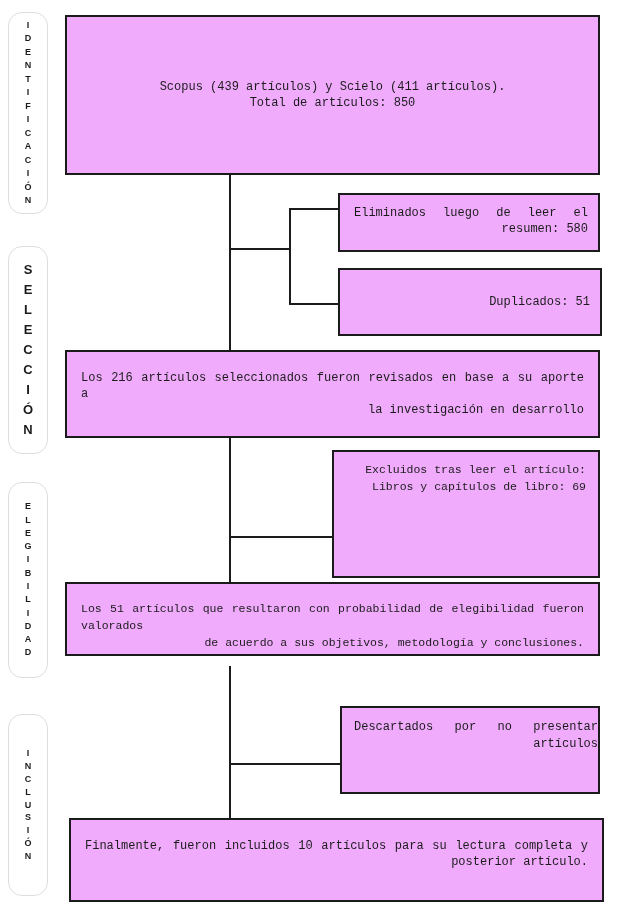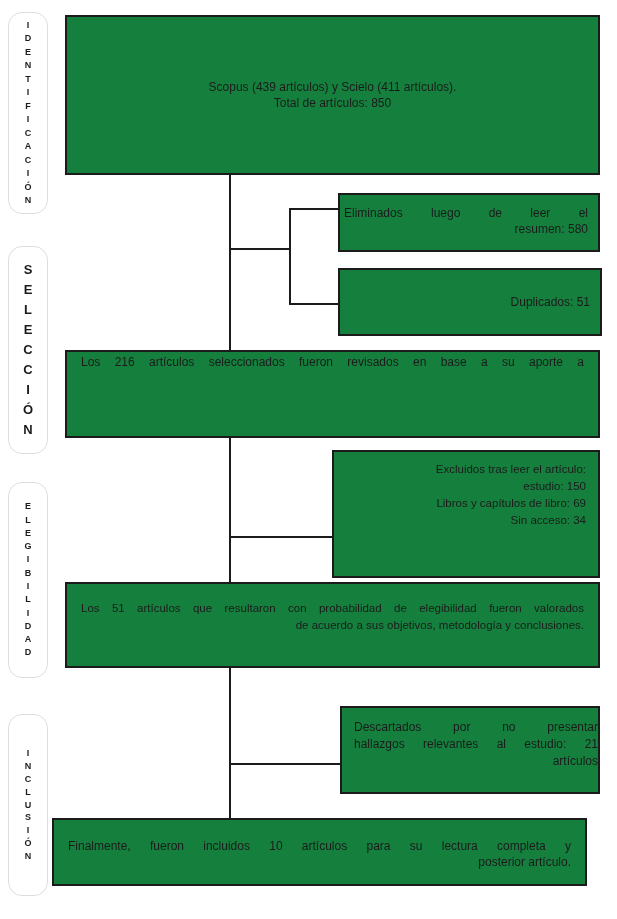--- a/index.html
+++ b/index.html
@@ -1,22 +1,23 @@
 <!DOCTYPE html>
 <html><head>
 <meta charset="utf-8">
 <style>
   html,body{margin:0;padding:0;background:#ffffff;}
   .canvas{
     position:relative;width:617px;height:919px;background:#ffffff;
     font-family:"Liberation Sans", sans-serif;color:#1b1b1b;overflow:hidden;
   }
   .box{
-    position:absolute;background:#15803d;border:2px solid #1b1b1b;
+    position:absolute;background:#f0abfc;border:2px solid #1b1b1b;
     box-sizing:border-box;
+    font-family:Liberation Mono, monospace;
   }
   .line{position:absolute;background:#1b1b1b;}
   .phase{
     position:absolute;border:1px solid #dedede;border-radius:14px;
     box-sizing:border-box;display:flex;align-items:center;justify-content:center;
   }
   .vlabel{
     white-space:pre-line;text-align:center;font-weight:bold;color:#1b1b1b;
   }
   .vlabel.small{font-size:9px;line-height:13.5px;}
@@ -104,63 +105,61 @@
   <div class="line" style="left:229px;top:666px;width:2px;height:152px;"></div>
   <div class="line" style="left:229px;top:763px;width:112px;height:2px;"></div>
 
   <div class="box" style="left:65px;top:15px;width:535px;height:160px;">
     <div class="center-col btext">
       <div>Scopus (439 artículos) y Scielo (411 artículos).</div>
       <div>Total de artículos: 850</div>
     </div>
   </div>
 
-  <div class="box" style="left:338px;top:193px;width:262px;height:59px;padding:10px 10px 0 4px;">
+  <div class="box" style="left:338px;top:193px;width:262px;height:59px;padding:10px 10px 0 14px;">
     <div class="btext">
       <div class="ln stretch">Eliminados luego de leer el</div>
       <div class="ln">resumen: 580</div>
     </div>
   </div>
 
   <div class="box" style="left:338px;top:268px;width:264px;height:68px;padding:0 10px;">
     <div class="vcenter btext">
       <div class="ln">Duplicados: 51</div>
     </div>
   </div>
 
-  <div class="box" style="left:65px;top:350px;width:535px;height:88px;padding:2px 14px 0 14px;">
+  <div class="box" style="left:65px;top:350px;width:535px;height:88px;padding:18px 14px 0 14px;">
     <div class="btext">
       <div class="ln stretch">Los 216 artículos seleccionados fueron revisados en base a su aporte a</div>
+      <div class="ln">la investigación en desarrollo</div>
     </div>
   </div>
 
   <div class="box" style="left:332px;top:450px;width:268px;height:128px;padding:9px 12px 0 12px;">
     <div class="btext sm">
       <div class="ln">Excluidos tras leer el artículo:</div>
-      <div class="ln">estudio: 150</div>
       <div class="ln">Libros y capítulos de libro: 69</div>
-      <div class="ln">Sin acceso: 34</div>
     </div>
   </div>
 
-  <div class="box" style="left:65px;top:582px;width:535px;height:86px;padding:16px 14px 0 14px;">
+  <div class="box" style="left:65px;top:582px;width:535px;height:74px;padding:16px 14px 0 14px;">
     <div class="btext sm">
       <div class="ln stretch">Los 51 artículos que resultaron con probabilidad de elegibilidad fueron valorados</div>
       <div class="ln">de acuerdo a sus objetivos, metodología y conclusiones.</div>
     </div>
   </div>
 
   <div class="box" style="left:340px;top:706px;width:260px;height:88px;padding:11px 0 0 12px;">
     <div class="btext" style="line-height:17px;">
       <div class="ln stretch">Descartados por no presentar</div>
-      <div class="ln stretch">hallazgos relevantes al estudio: 21</div>
       <div class="ln">artículos</div>
     </div>
   </div>
 
-  <div class="box" style="left:52px;top:818px;width:535px;height:68px;padding:18px 14px 0 14px;">
+  <div class="box" style="left:69px;top:818px;width:535px;height:84px;padding:18px 14px 0 14px;">
     <div class="btext">
       <div class="ln stretch">Finalmente, fueron incluidos 10 artículos para su lectura completa y</div>
       <div class="ln">posterior artículo.</div>
     </div>
   </div>
 
 </div>
 
 </body></html>

